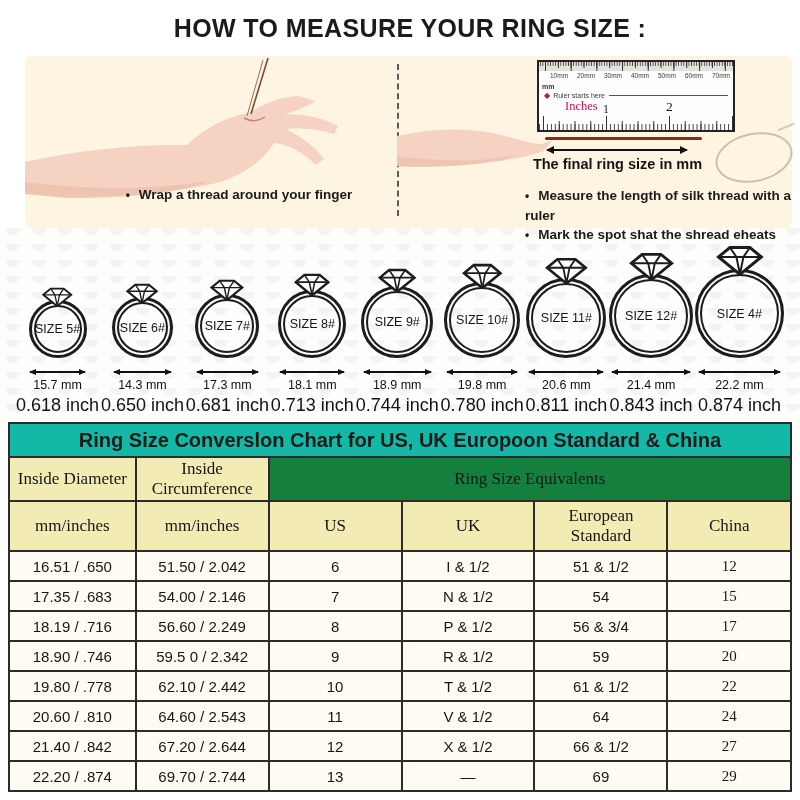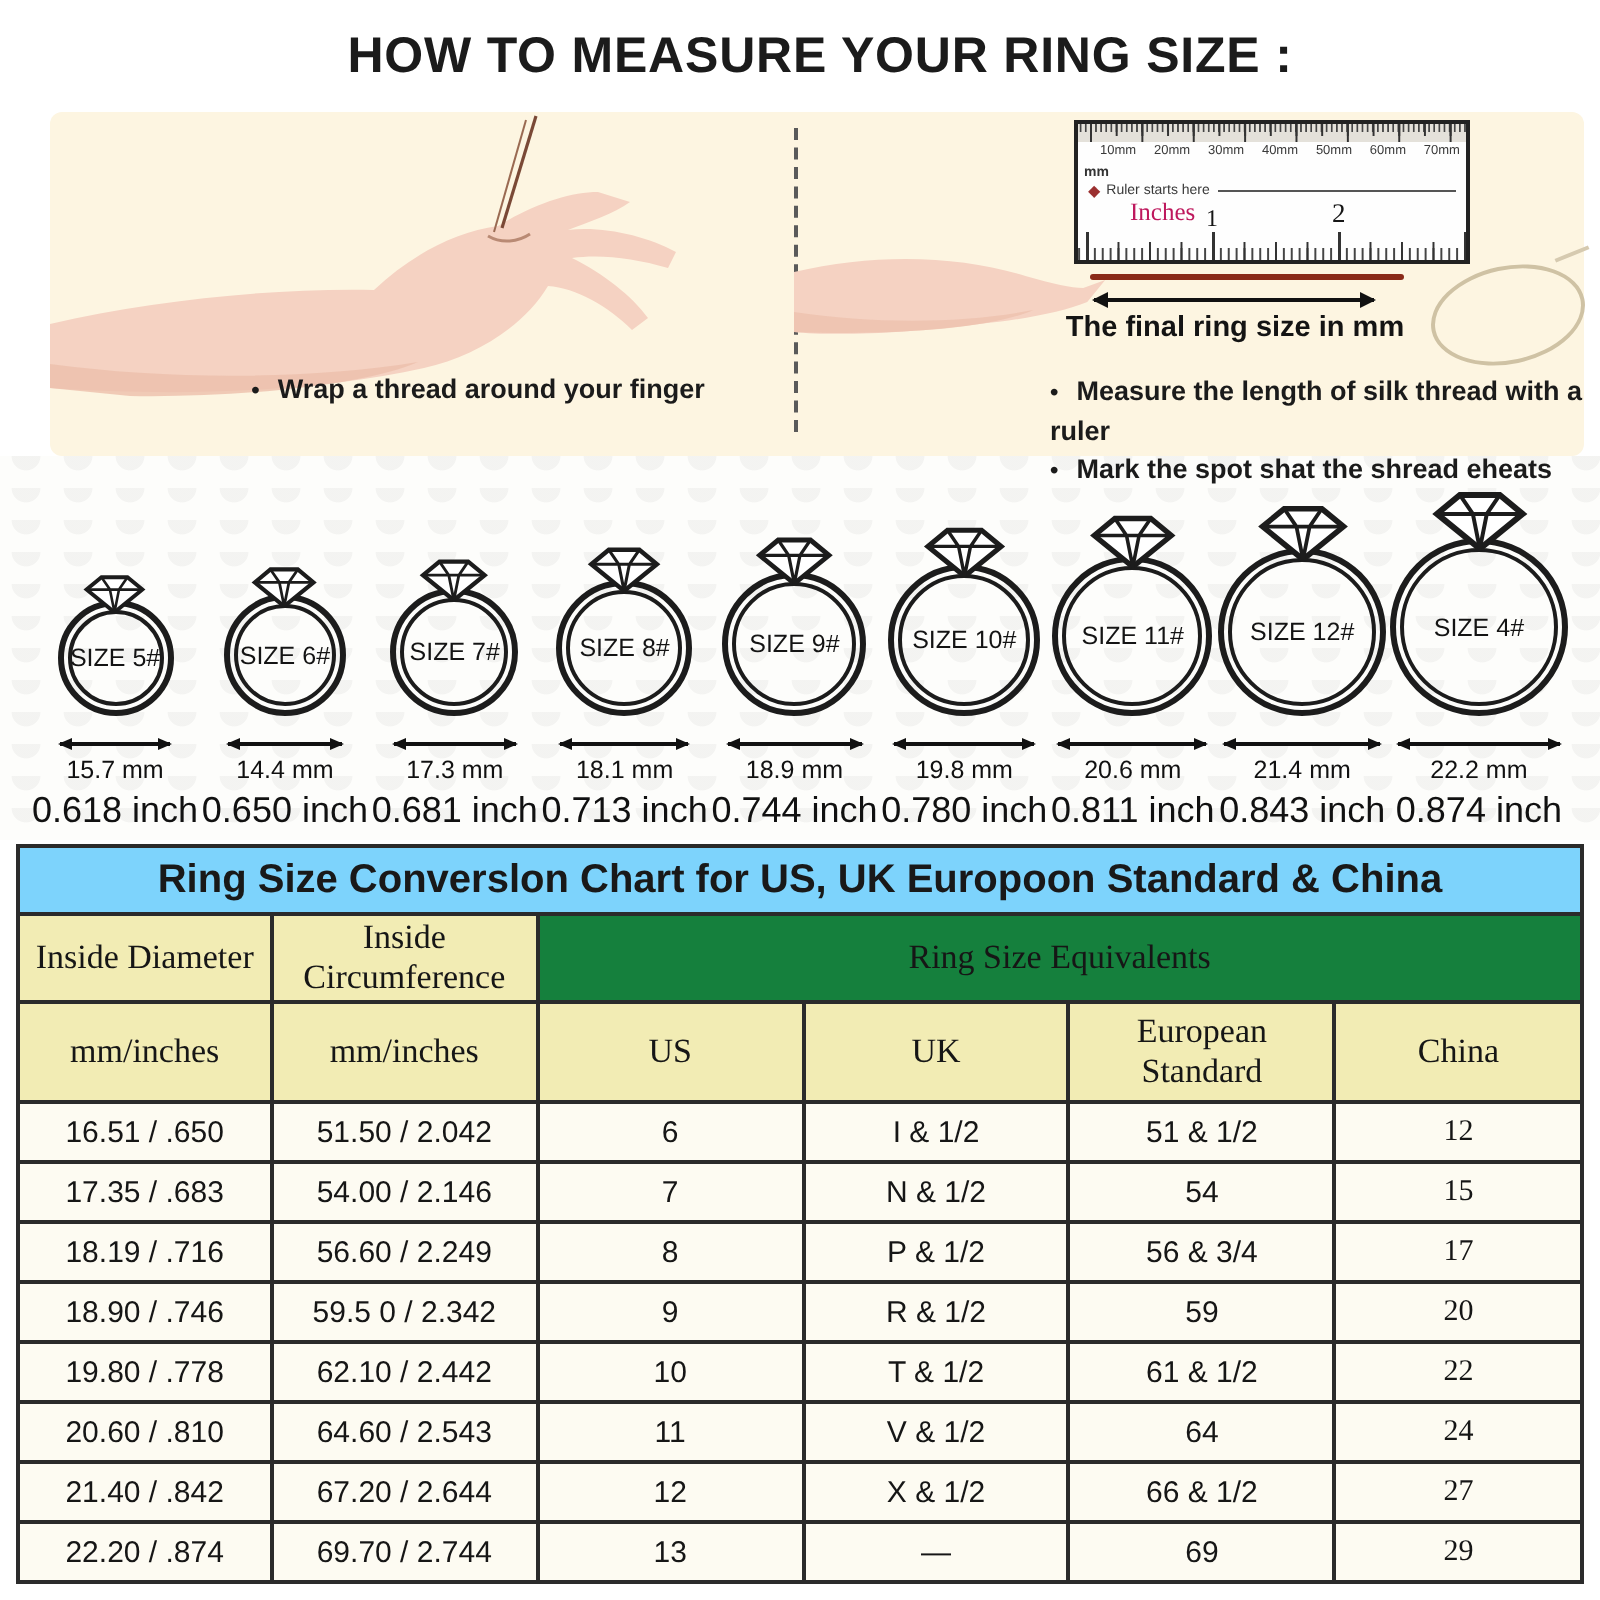--- a/index.html
+++ b/index.html
@@ -115,21 +115,21 @@
   .m-arrow::after{right:-1px;border-left:7px solid #111;}
   .mm-txt{margin-top:5px;font-size:12.5px;color:#111;white-space:nowrap;}
   .inch-txt{margin-top:3px;font-size:18px;color:#111;white-space:nowrap;}
   
   .conv-table{
     margin:2px 8px 0 8px;border-collapse:collapse;width:784px;table-layout:fixed;
     border:2px solid #2b2b2b;
   }
   .conv-table td{border:2px solid #2b2b2b;text-align:center;vertical-align:middle;padding:1px 2px;}
   .t-title{
-    height:30px;font-weight:bold;font-size:20px;background:#7dd3fc;color:#191919;
+    height:30px;font-weight:bold;font-size:20px;background:#14b8a6;color:#191919;
     font-family:"Liberation Sans",sans-serif;
   }
   .serif{font-family:"Liberation Serif",serif;}
   .yellow{background:#f2ecb4;}
   .cream{background:#15803d;}
   .hrow1 td{height:40px;font-size:17px;}
   .hrow2 td{height:46px;font-size:17px;}
   .conv-table tbody td{height:26px;font-size:15px;background:#fdfbf2;}
   .col-china{font-family:"Liberation Serif",serif;font-size:16px;}
   .c1{width:16.2%;} .c2{width:17%;} .c3{width:17%;} .c4{width:17%;} .c5{width:17%;} .c6{width:15.8%;}
@@ -214,21 +214,21 @@
     <div class="inch-txt">0.618 inch</div>
   </div>
   <div class="ring-item" style="--d:61px">
     <svg class="dia" viewBox="0 0 100 62">
         <use href="#dia"></use>
       </svg>
     <div class="circle">
         <span class="ring-label">SIZE 6#</span>
       </div>
     <div class="m-arrow"></div>
-    <div class="mm-txt">14.4 mm</div>
+    <div class="mm-txt">14.3 mm</div>
     <div class="inch-txt">0.650 inch</div>
   </div>
   <div class="ring-item" style="--d:64px">
     <svg class="dia" viewBox="0 0 100 62">
         <use href="#dia"></use>
       </svg>
     <div class="circle">
         <span class="ring-label">SIZE 7#</span>
       </div>
     <div class="m-arrow"></div>

